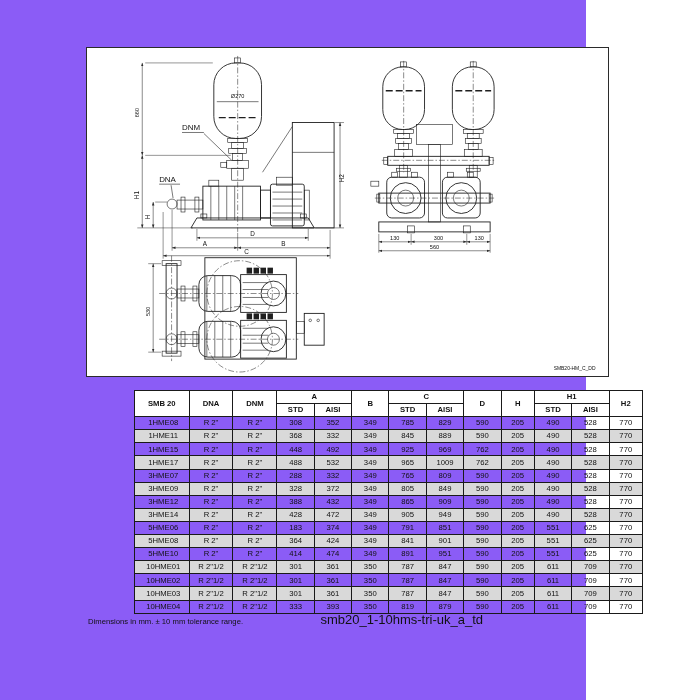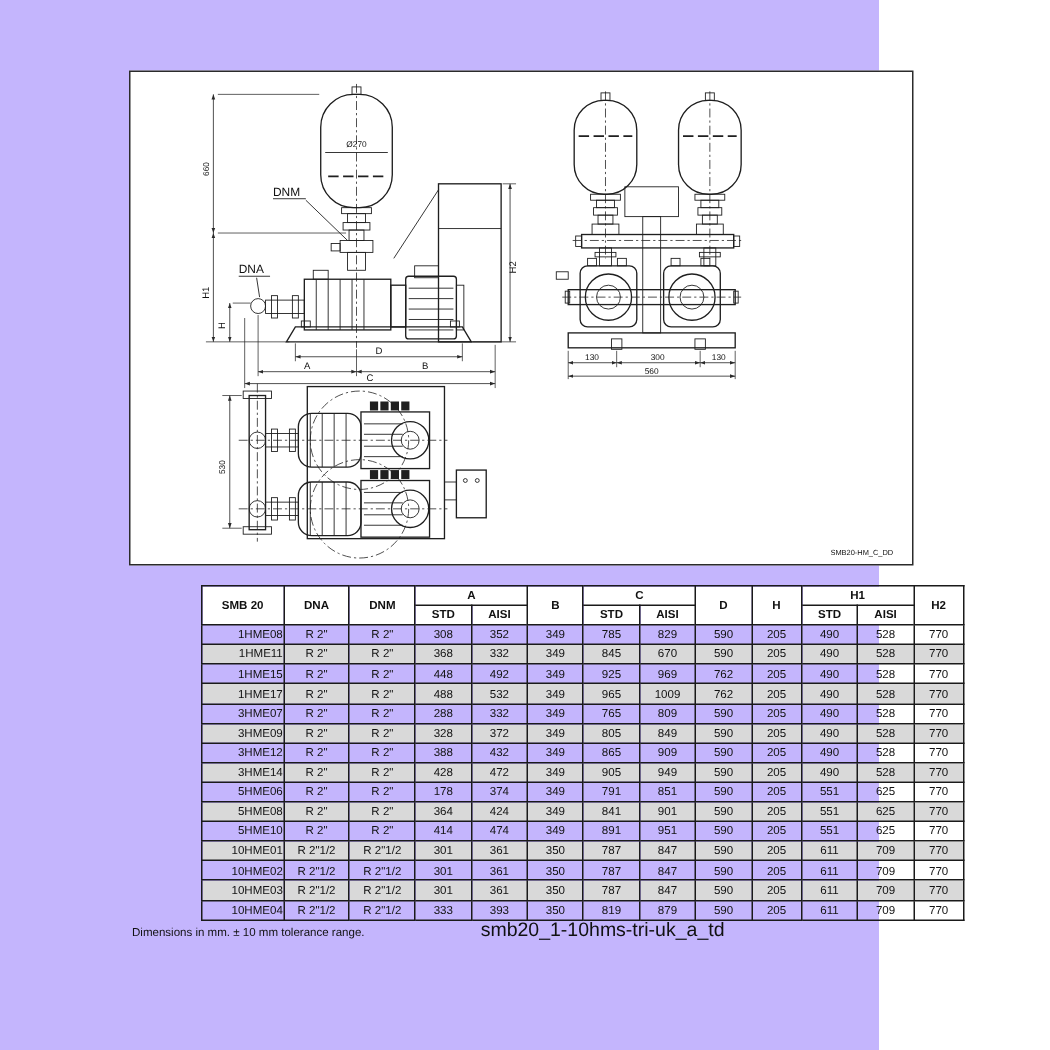--- a/index.html
+++ b/index.html
@@ -1,17 +1,17 @@
 <!DOCTYPE html>
 <html><head>
 <meta charset="utf-8">
 <style>
   html,body { margin:0; padding:0; background:#ffffff; }
   #canvas {
-    position:relative; width:586px; height:700px; background:#c4b5fd;
+    position:relative; width:586px; height:700px; background:#8b5cf6;
     font-family:"Liberation Sans", sans-serif; color:#111;
   }
   
   #drawing-frame {
     position:absolute; left:86px; top:47px; width:523px; height:330px;
     border:1px solid #2b2b2b; box-sizing:border-box; background:#fff;
   }
   #drawing-frame svg { display:block; width:100%; height:100%; }
   .ln   { stroke:#1f1f1f; stroke-width:0.9; fill:none; }
   .lt   { stroke:#1f1f1f; stroke-width:0.6; fill:none; }
@@ -26,21 +26,21 @@
   .ptxt { font-size:8px; }
   .idtxt{ font-size:5px; }
   
   #table-wrap { position:absolute; left:88px; top:390px; width:509px;padding-left:46px; }
   table { width:100%; border-collapse:collapse; table-layout:fixed; font-size:7.7px; }
   th, td {
     border:1px solid #1a1a1a; text-align:center; vertical-align:middle;
     padding:0; height:12.1px; line-height:1; overflow:hidden; white-space:nowrap;
   }
   thead th { font-weight:bold; background:#fff; }
-  tbody td.model { text-align:right; padding-left:3px; }
+  tbody td.model { text-align:center; padding-left:3px; }
   tbody tr.alt td { background:#d9d9d9; }
   
   #note   { position:absolute; left:88px;  top:617px; font-size:7.7px; }
   #docref { position:absolute; right:103px; top:612px; font-size:13px; }
 </style>
 </head>
 <body>
 
 <div id="canvas">
 
@@ -360,21 +360,21 @@
             <td>770</td>
           </tr>
           <tr class="alt">
             <td class="model">1HME11</td>
             <td>R 2"</td>
             <td>R 2"</td>
             <td>368</td>
             <td>332</td>
             <td>349</td>
             <td>845</td>
-            <td>670</td>
+            <td>889</td>
             <td>590</td>
             <td>205</td>
             <td>490</td>
             <td>528</td>
             <td>770</td>
           </tr>
           <tr>
             <td class="model">1HME15</td>
             <td>R 2"</td>
             <td>R 2"</td>
@@ -461,21 +461,21 @@
             <td>590</td>
             <td>205</td>
             <td>490</td>
             <td>528</td>
             <td>770</td>
           </tr>
           <tr>
             <td class="model">5HME06</td>
             <td>R 2"</td>
             <td>R 2"</td>
-            <td>178</td>
+            <td>183</td>
             <td>374</td>
             <td>349</td>
             <td>791</td>
             <td>851</td>
             <td>590</td>
             <td>205</td>
             <td>551</td>
             <td>625</td>
             <td>770</td>
           </tr>

